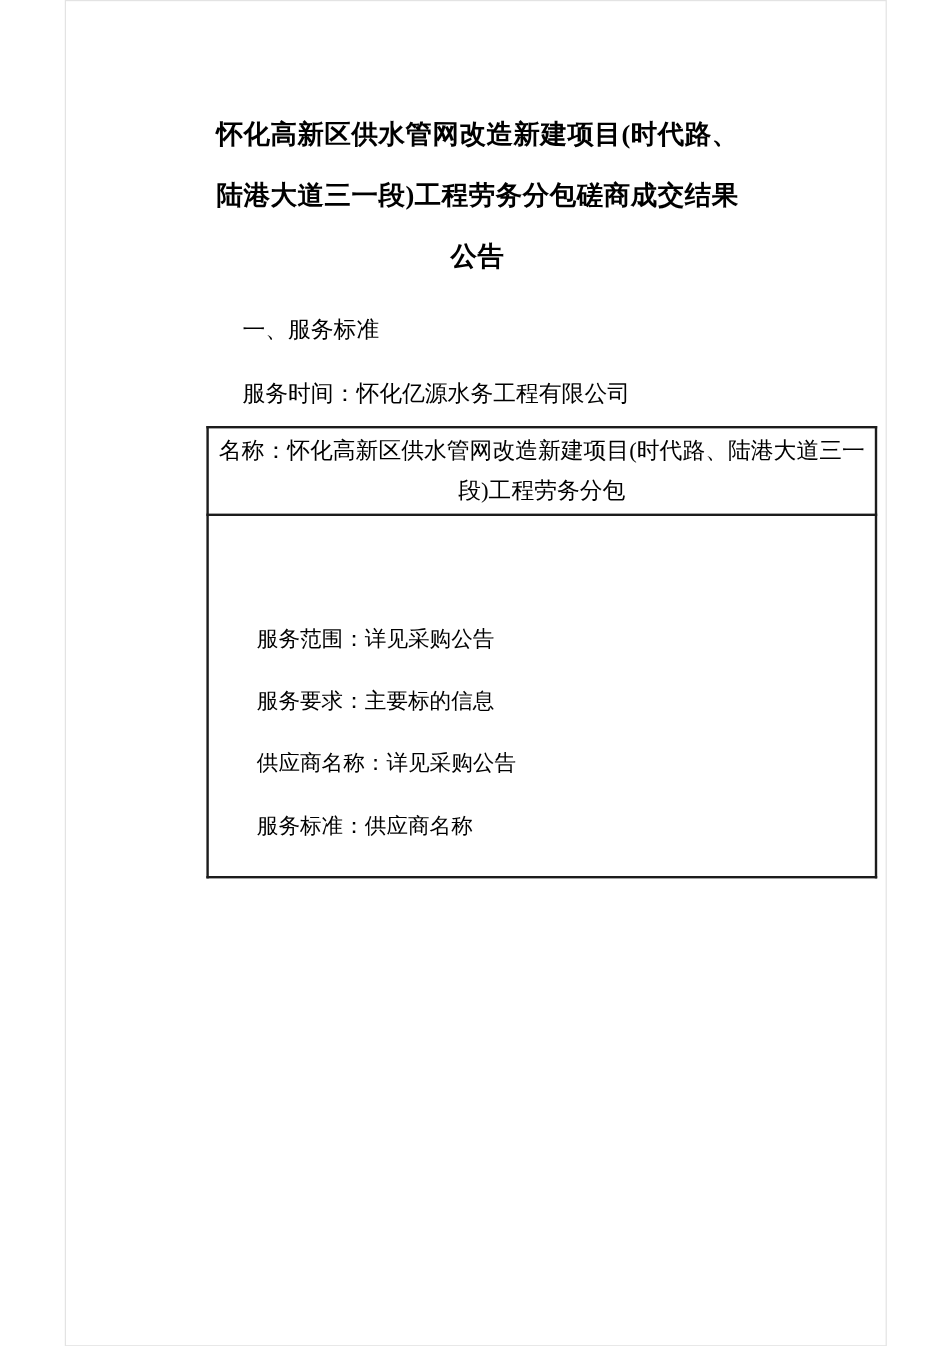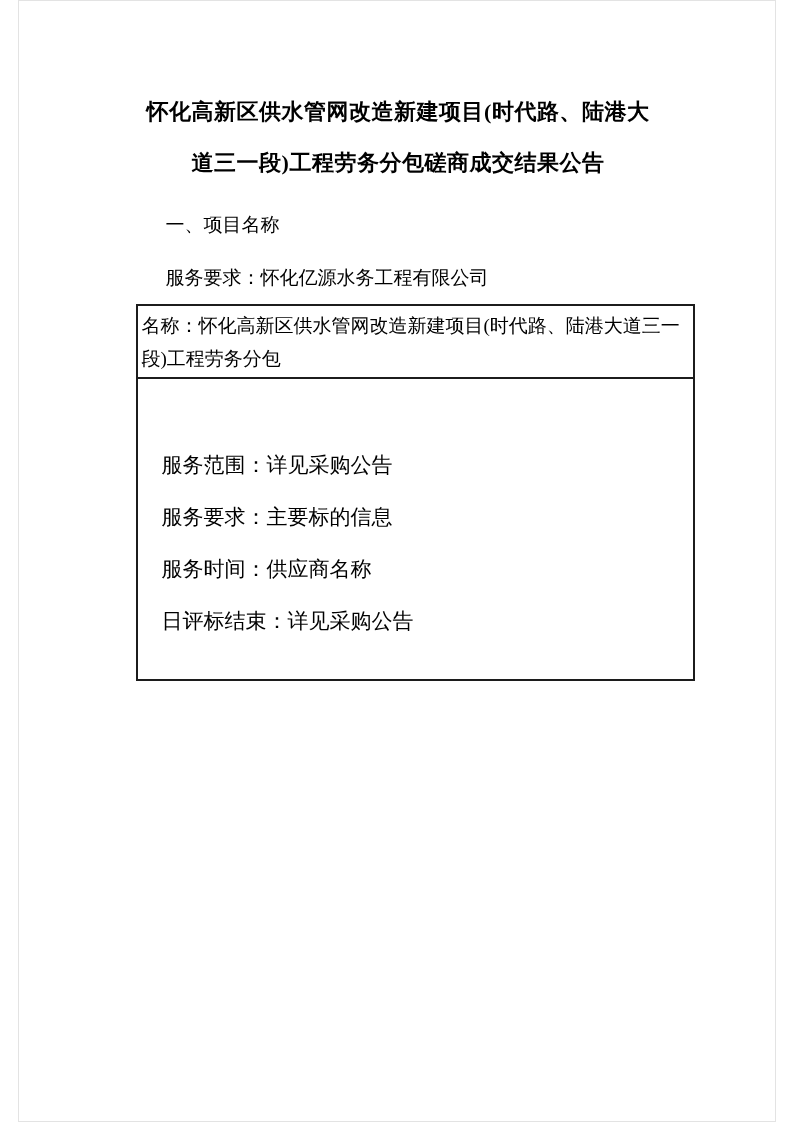--- a/index.html
+++ b/index.html
@@ -2,21 +2,21 @@
 <html><head>
 <meta charset="utf-8">
 <style>
   html, body {
     margin: 0;
     padding: 0;
     background: #ffffff;
   }
   .page {
     position: relative;
-    width: 758px;
+    width: 685px;
     height: 1122px;
     margin: 0 auto;
     background: #ffffff;
     box-sizing: border-box;
     border: 1px solid #e3e3e3;
     overflow: hidden;
     font-family: "Liberation Serif", "DejaVu Serif", serif;
     color: #000000;
   }
   .content {
@@ -46,64 +46,65 @@
     table-layout: fixed;
   }
   .bid-table td {
     border: 2px solid #1c1c1c;
     font-size: 19px;
     line-height: 33px;
     box-sizing: border-box;
   }
   .name-cell {
     height: 73px;
+    text-align: center;
     vertical-align: middle;
     padding: 2px 4px;
   }
   .detail-cell {
     height: 302px;
     vertical-align: top;
     padding: 70px 6px 0 24px;
   }
   .detail-line {
-    margin: 0;
-    font-size: 21px;
+    margin: 16px;
+    font-size: 18px;
     line-height: 33px;
   }
   .detail-line + .detail-line {
     margin-top: 19px;
   }
 </style>
 </head>
 <body>
 
 <div class="page">
   <div class="content">
 
     <h1 class="doc-title">怀化高新区供水管网改造新建项目(时代路、陆港大道三一段)工程劳务分包磋商成交结果公告</h1>
 
 
-    <p class="para">一、项目名称</p>
+    <p class="para">一、服务标准</p>
 
 
 
-    <p class="para">服务要求：怀化亿源水务工程有限公司</p>
+    <p class="para">服务时间：怀化亿源水务工程有限公司</p>
 
 
 
     <table class="bid-table">
       <tbody>
         <tr>
           <td class="name-cell">名称：怀化高新区供水管网改造新建项目(时代路、陆港大道三一段)工程劳务分包</td>
         </tr>
         <tr>
           <td class="detail-cell">
             <p class="detail-line">服务范围：详见采购公告</p>
             <p class="detail-line">服务要求：主要标的信息</p>
-            <p class="detail-line">服务时间：供应商名称</p>
-            <p class="detail-line">日评标结束：详见采购公告</p>
+            <p class="detail-line">供应商名称：详见采购公告</p>
+            <p class="detail-line">服务标准：供应商名称</p>
           </td>
         </tr>
       </tbody>
     </table>
 
   </div>
 </div>
 
 </body></html>

